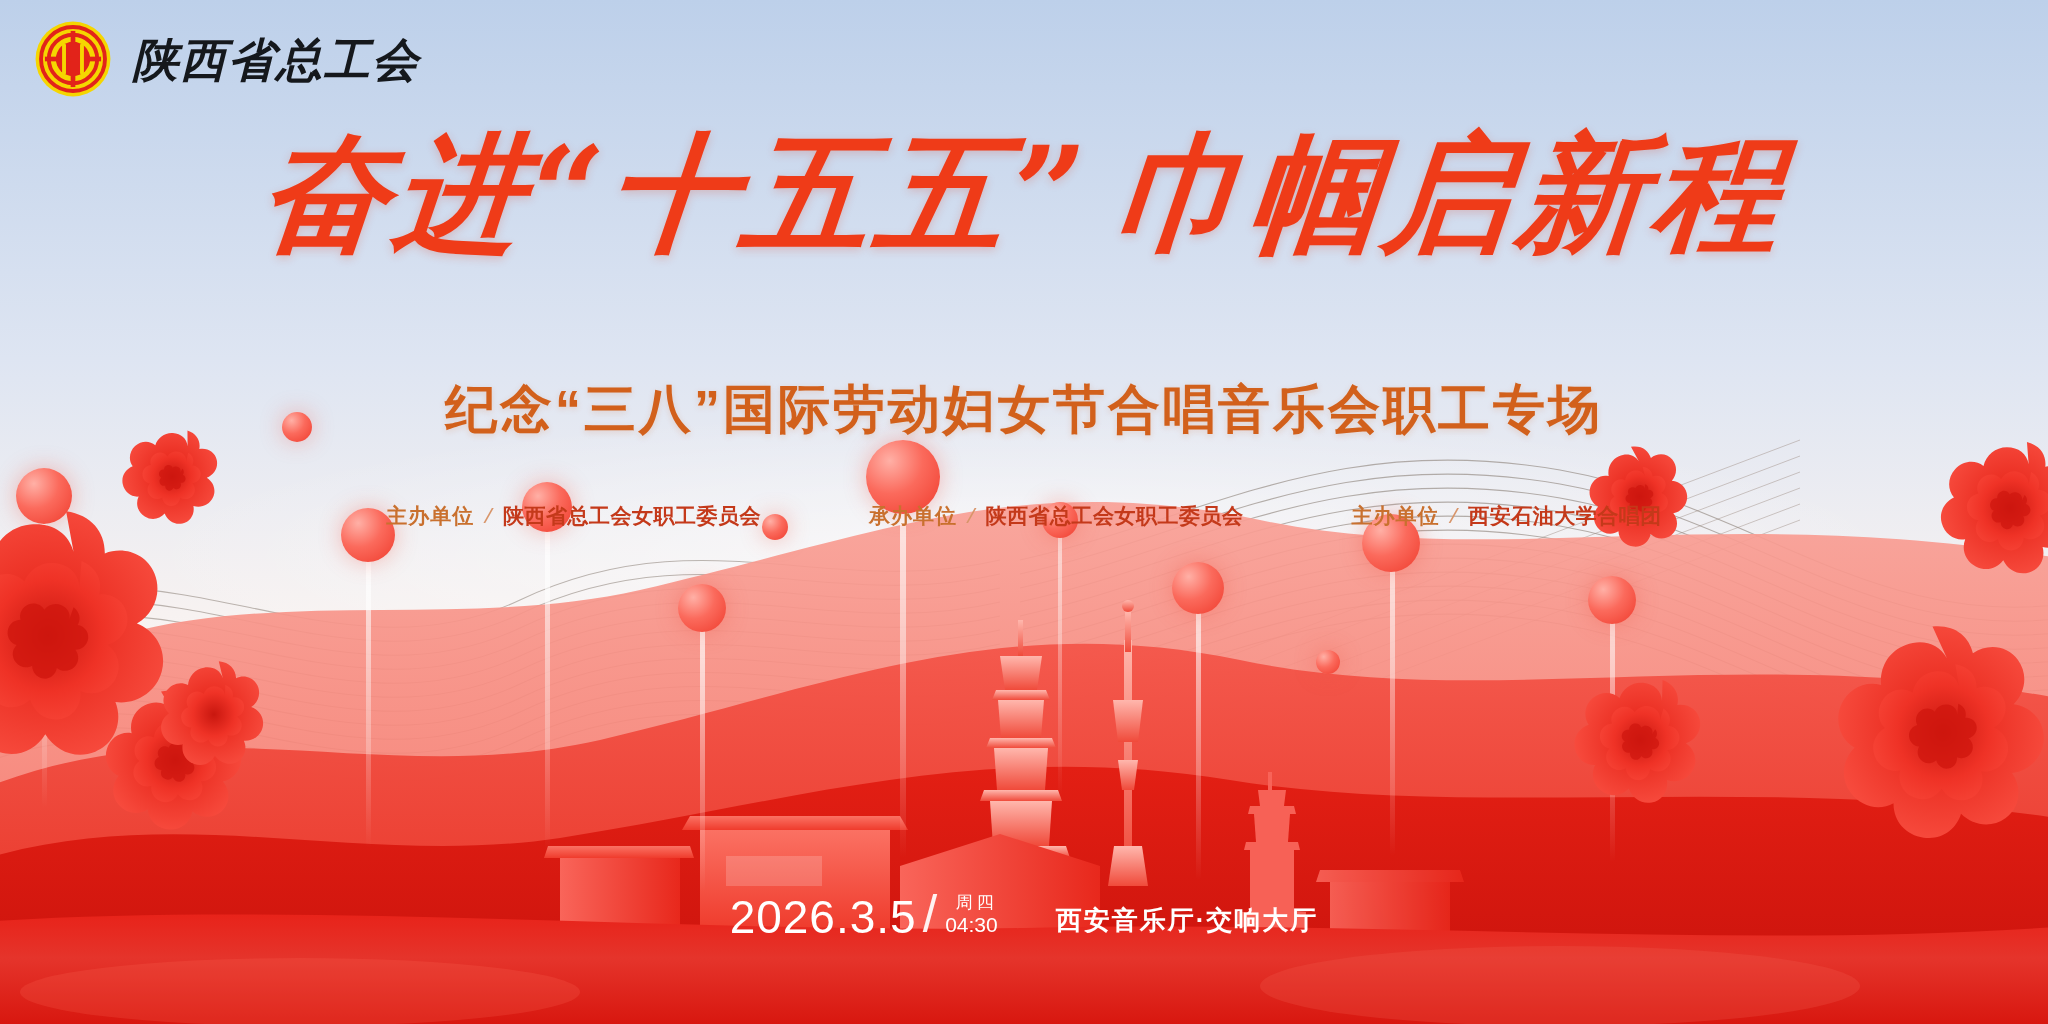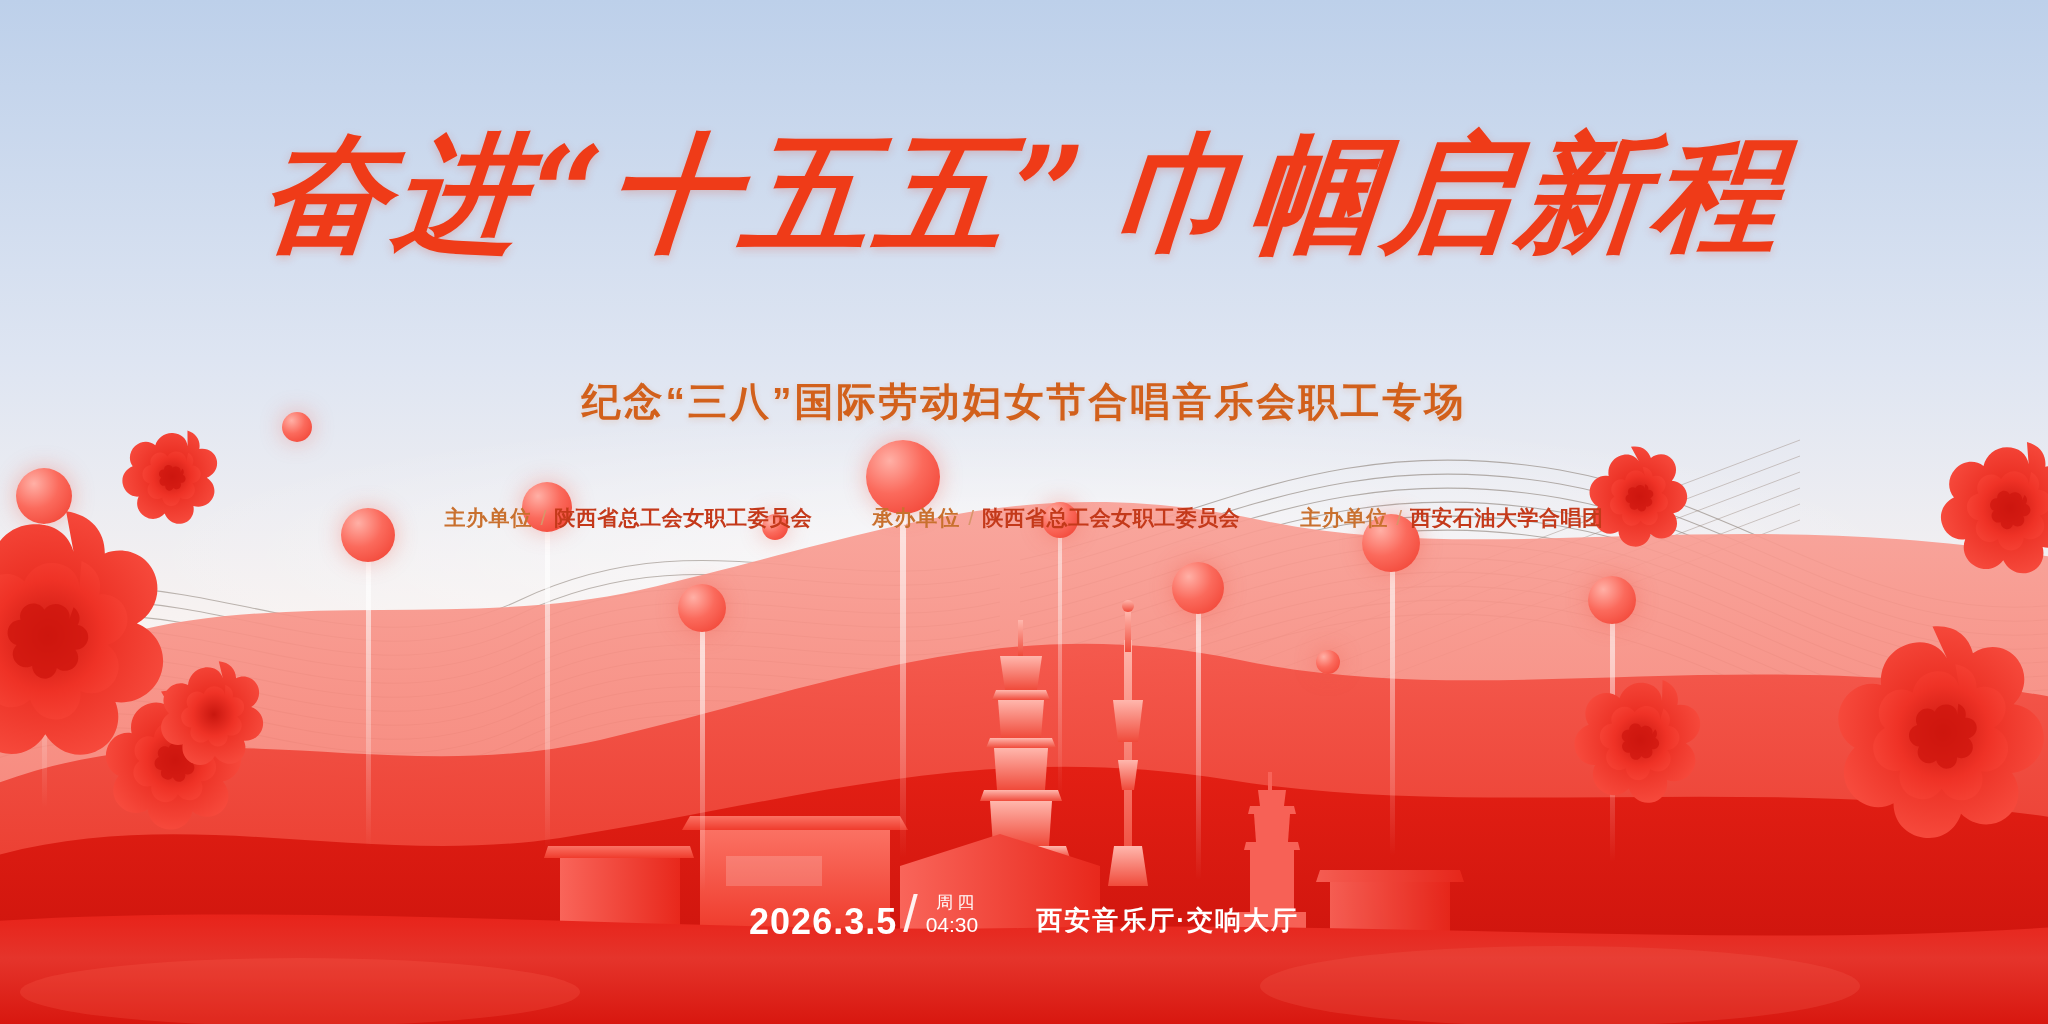--- a/index.html
+++ b/index.html
@@ -39,47 +39,48 @@
     text-shadow:0 3px 10px rgba(220,60,30,.22);
     font-style:italic;
     transform:skewX(-5deg);
   }
   #headline .q{font-style:normal;}
   #headline .gap{display:inline-block;width:26px;}
 
   #subtitle{
     position:absolute;left:0;top:375px;width:100%;
     text-align:center;
-    font-size:39px;
+    font-size:52px;
     font-weight:700;
     letter-spacing:3px;
     color:#d2601b;
     white-space:nowrap;
     text-shadow:0 2px 6px rgba(210,96,27,.18);
   }
 
   
   #credits{
     position:absolute;left:0;top:507px;width:100%;
-    display:flex;justify-content:center;align-items:flex-start;gap:60px;
+    display:flex;justify-content:center;align-items:flex-start;gap:108px;
     white-space:nowrap;
+    font-family:Liberation Mono, monospace;
   }
   .credit{font-size:21px;line-height:1;display:flex;align-items:center;gap:8px;}
   .credit .role{color:#c9702e;font-weight:600;letter-spacing:1px;}
   .credit .sep{color:#d8956a;font-weight:400;}
   .credit .org{color:#c4391a;font-weight:700;letter-spacing:.5px;}
 
   
   #bottominfo{
     position:absolute;left:0;top:888px;width:100%;
     display:flex;justify-content:center;align-items:flex-end;gap:58px;
     white-space:nowrap;color:#fff;
   }
   #datewrap{display:flex;align-items:flex-end;gap:2px;}
-  #date-main{font-size:36px;font-weight:700;letter-spacing:1px;line-height:1;}
+  #date-main{font-size:46px;font-weight:400;letter-spacing:1px;line-height:1;}
   #date-slash{font-size:52px;font-weight:300;line-height:1;margin:0 6px 0 4px;color:rgba(255,255,255,.92);}
   #date-sub{display:flex;flex-direction:column;line-height:1.15;padding-bottom:3px;}
   #date-sub .weekday{font-size:17px;letter-spacing:4px;text-align:right;}
   #date-sub .time{font-size:21px;letter-spacing:0px;}
   #venue{font-size:26px;font-weight:700;letter-spacing:2px;padding-bottom:2px;}
 </style>
 </head>
 <body>
 
 <div id="stage">
@@ -314,20 +315,37 @@
       <use href="#lobe12" fill="url(#gPetal)" transform="scale(.66) rotate(15)"></use>
       <use href="#lobe12" fill="#cf160e" opacity=".75" transform="scale(.32) rotate(30)"></use>
     </g>
     <g transform="translate(1640,742) scale(.66) rotate(20)">
       <use href="#lobe12" fill="url(#gPetal2)"></use>
       <use href="#lobe12" fill="url(#gPetal)" transform="scale(.62) rotate(15)"></use>
       <use href="#lobe12" fill="#cf160e" opacity=".7" transform="scale(.3) rotate(30)"></use>
     </g>
   </svg>
 
+  <div id="logo-block">
+    <svg id="union-emblem" viewBox="0 0 100 100" xmlns="http://www.w3.org/2000/svg">
+      <circle cx="50" cy="50" r="48" fill="#f5d600"></circle>
+      <circle cx="50" cy="50" r="41" fill="none" stroke="#e2231a" stroke-width="5"></circle>
+      <circle cx="50" cy="50" r="31" fill="none" stroke="#e2231a" stroke-width="5"></circle>
+      <circle cx="50" cy="50" r="22" fill="#e2231a"></circle>
+      <rect x="47" y="14" width="6" height="72" fill="#e2231a"></rect>
+      <rect x="14" y="47" width="72" height="6" fill="#e2231a"></rect>
+      <circle cx="50" cy="50" r="14" fill="#f5d600" opacity="0"></circle>
+      <path d="M50,30 A20,20 0 0 1 50,70 Z" fill="#e2231a"></path>
+      <rect x="36" y="30" width="5" height="40" rx="2" fill="#f5d600"></rect>
+      <rect x="59" y="30" width="5" height="40" rx="2" fill="#f5d600"></rect>
+    </svg>
+    <svg id="logo-word" viewBox="0 0 330 62" xmlns="http://www.w3.org/2000/svg">
+      <text x="0" y="48" font-family="'DejaVu Serif','Liberation Serif',serif" font-size="46" font-weight="700" font-style="italic" fill="#15181c" letter-spacing="2">陕西省总工会</text>
+    </svg>
+  </div>
 
   <div id="headline">
     <span>奋进</span><span class="q">“</span><span>十五五</span><span class="q">”</span><span class="gap"></span><span>巾帼启新程</span>
   </div>
 
   <div id="subtitle">纪念“三八”国际劳动妇女节合唱音乐会职工专场</div>
 
   <div id="credits">
     <div class="credit">
       <span class="role">主办单位</span>

